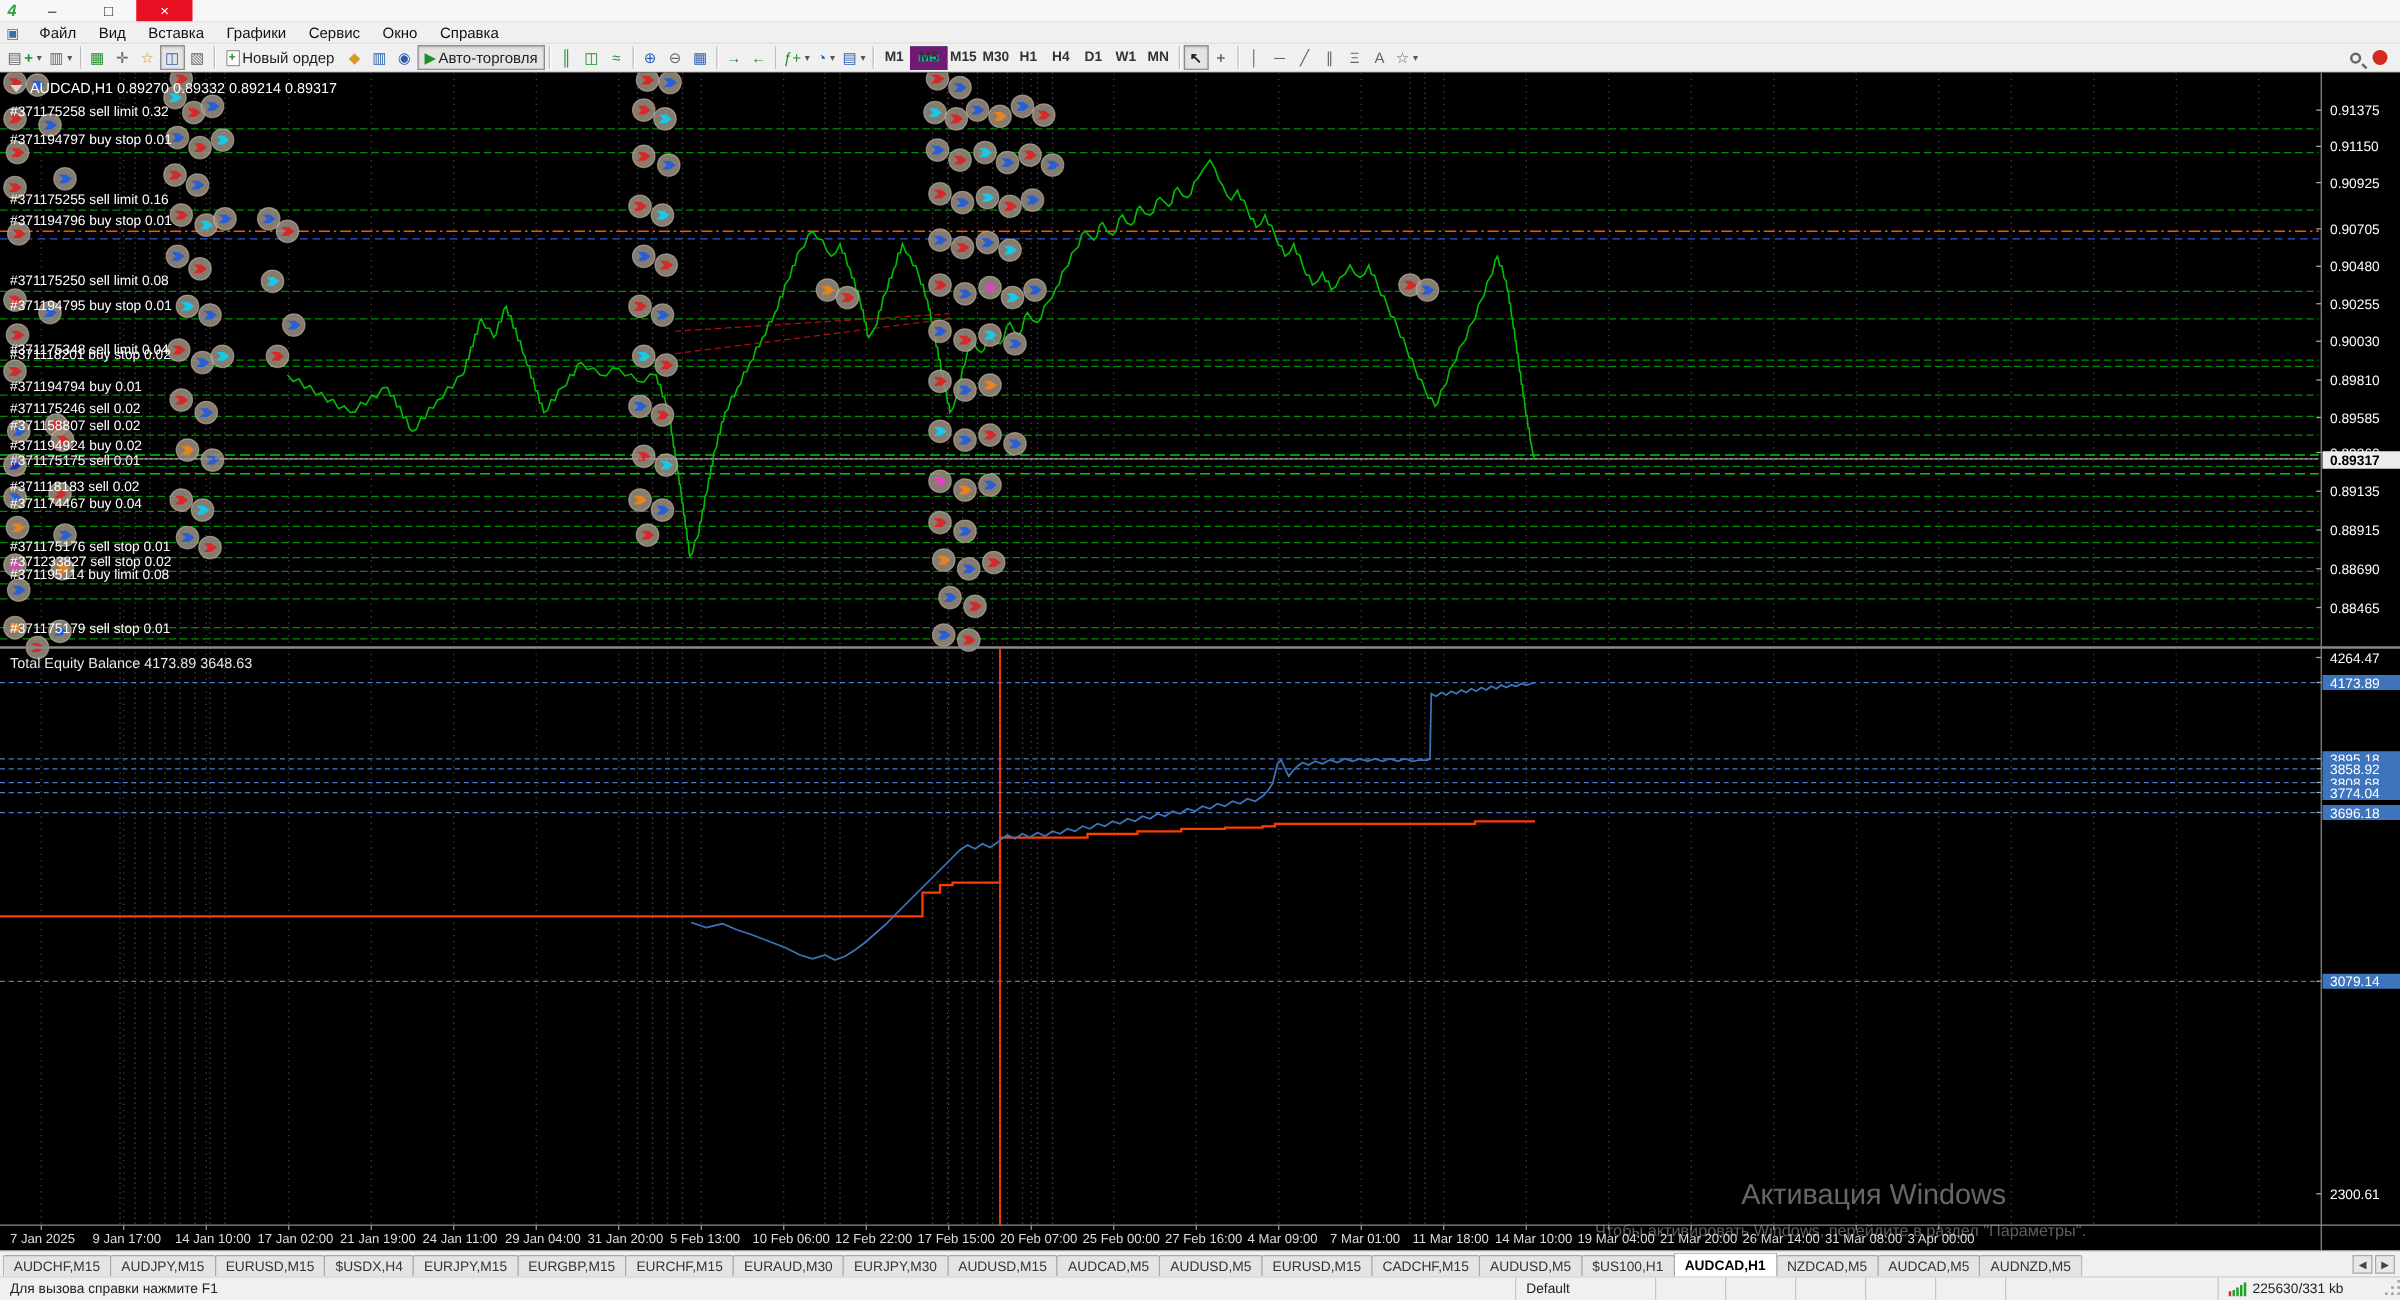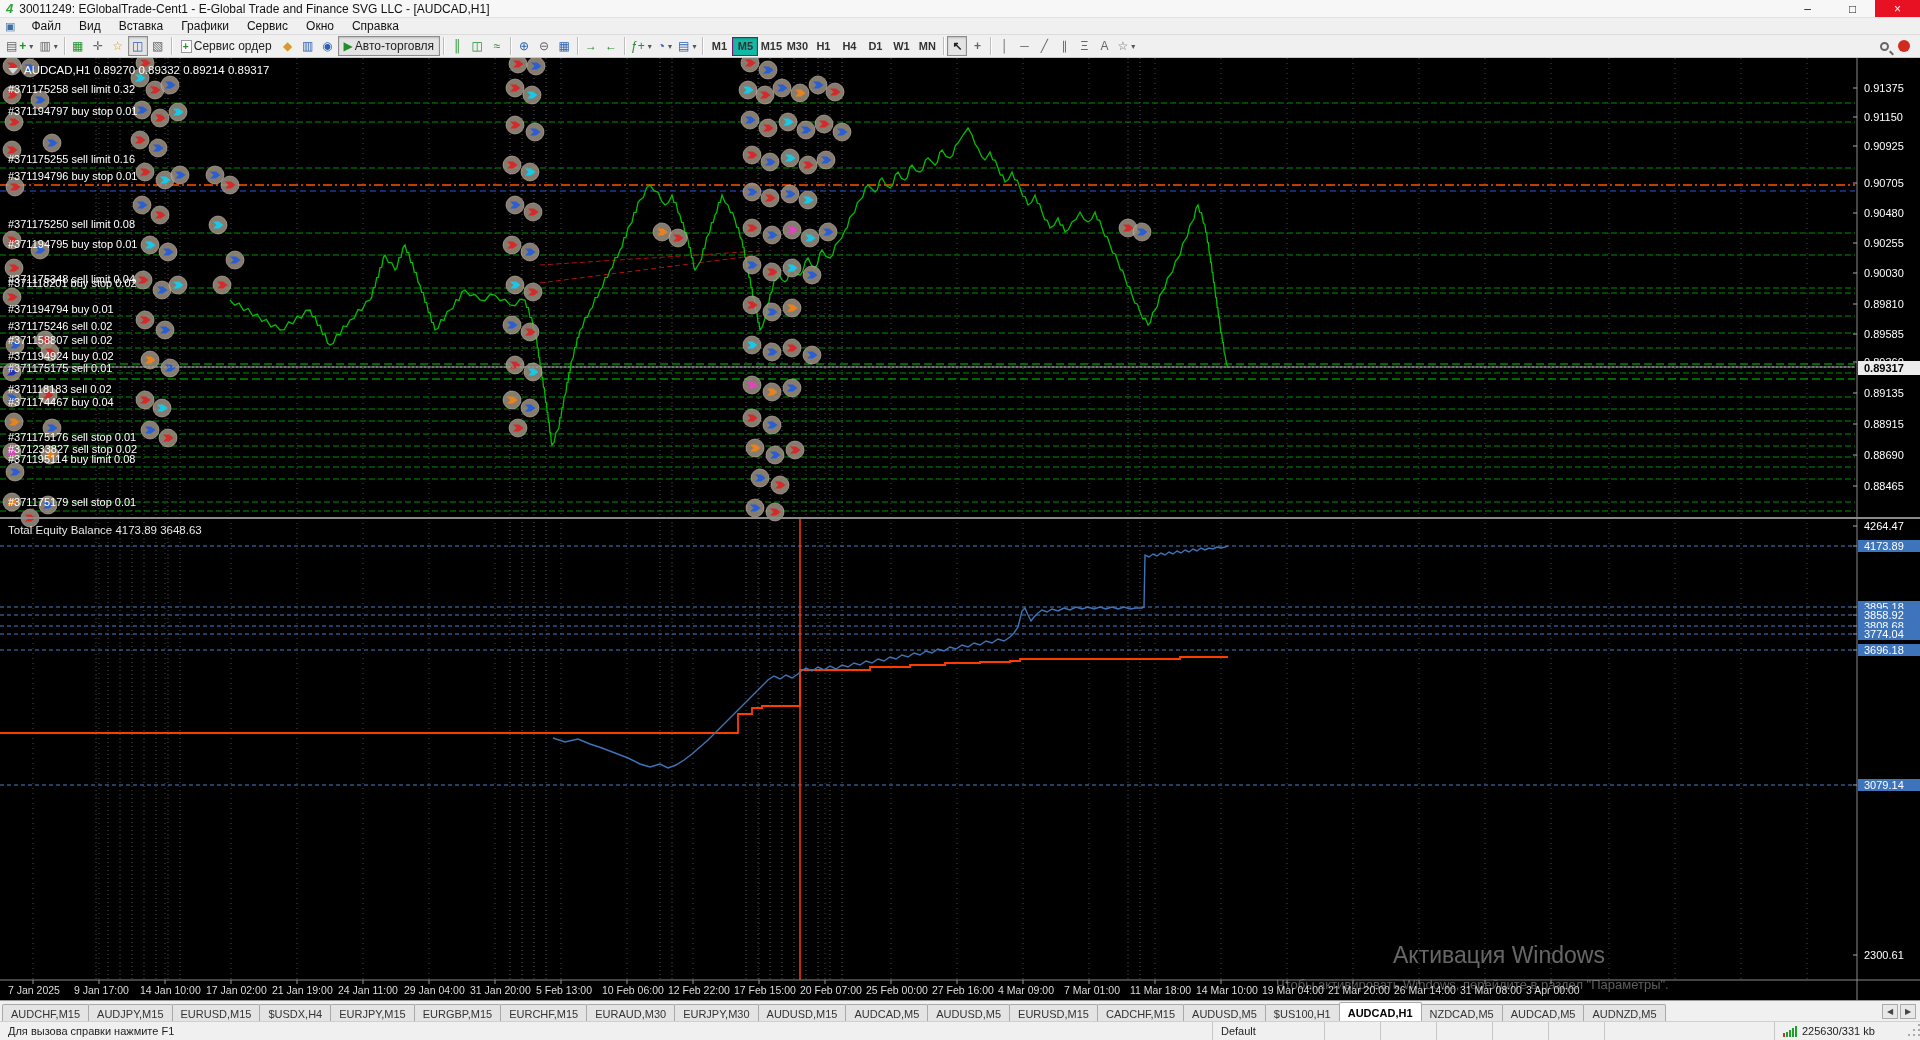--- a/index.html
+++ b/index.html
@@ -14,21 +14,21 @@
 .menubar{height:17px;background:#f0f0f0;display:flex;align-items:center;font-size:12px;color:#111;border-bottom:1px solid #dcdcdc}
 .menubar .childicon{margin:0 7px 0 5px;font-size:11px;color:#3a6ea5}
 .menubar .mitem{padding:1px 9px;cursor:default}
 .toolbar{height:23px;background:#f0f0f0;display:flex;align-items:center;font-size:12px;border-bottom:1px solid #c9c9c9;padding-left:3px}
 .tsep{width:1px;height:18px;background:#bdbdbd;margin:0 3px;box-shadow:1px 0 0 #fff}
 .tbtn{height:20px;min-width:20px;padding:0 2px;display:flex;align-items:center;justify-content:center;border:1px solid transparent;color:#444;font-size:12px;gap:2px;white-space:nowrap}
 .tbtn.labeled{padding:0 5px;color:#222}
 .tbtn.pressed{border:1px solid #8c8c8c;background:#e4e4e4;box-shadow:inset 0 1px 2px rgba(0,0,0,.18)}
 .tbtn .caret{font-size:8px;color:#555;margin-left:1px}
 .tfbtn{height:19px;min-width:26px;display:flex;align-items:center;justify-content:center;border:1px solid transparent;font-size:11px;color:#333;font-weight:bold}
-.tfbtn.active{border:1px solid #701a75;background:#14b8a6;box-shadow:inset 0 1px 2px rgba(0,0,0,.2)}
+.tfbtn.active{border:7px solid #701a75;background:#14b8a6;box-shadow:inset 0 1px 2px rgba(0,0,0,.2)}
 .glyph-green{color:#1f8f2a}.glyph-blue{color:#2d5fb0}.glyph-gold{color:#d79b27}.glyph-gray{color:#666}
 .pageicon{width:11px;height:13px;background:#fff;border:1px solid #999;position:relative;display:inline-block}
 .pageicon span{position:absolute;left:1px;top:-1px;color:#1f8f2a;font-weight:bold;font-size:10px;line-height:13px}
 .magicon{width:9px;height:9px;border:2px solid #666;border-radius:50%;position:relative;display:inline-block}
 .magicon::after{content:"";position:absolute;width:5px;height:2px;background:#666;transform:rotate(45deg);left:7px;top:8px}
 .redcircle{width:12px;height:12px;border-radius:50%;background:#d22a1e;display:inline-block}
 .spacer{flex:1}
 .chartzone{height:942px;position:relative;background:#000}
 svg{display:block}
 .tabbar{height:21px;background:#f0f0f0;border-top:1px solid #9a9a9a;display:flex;align-items:flex-end;font-size:11px}
@@ -48,21 +48,20 @@
  radial-gradient(circle at 13px 13px,#aaa 1px,transparent 1.4px),
  radial-gradient(circle at 8px 8px,#aaa 1px,transparent 1.4px),
  radial-gradient(circle at 13px 8px,#aaa 1px,transparent 1.4px),
  radial-gradient(circle at 13px 3px,#aaa 1px,transparent 1.4px)}
 </style>
 </head>
 <body>
 
 <div class="titlebar">
   <span class="appicon">4</span>
-  <span class="title">30011249: EGlobalTrade-Cent1 - E-Global Trade and Finance SVG LLC - [AUDCAD,H1]</span>
   <div class="wincontrols">
     <div class="wbtn">–</div>
     <div class="wbtn">□</div>
     <div class="wbtn close">×</div>
   </div>
 </div>
 
 <div class="menubar">
   <span class="childicon">▣</span>
   <div id="menu-items" style="display:flex">
@@ -100,21 +99,21 @@
       <span class="glyph-blue">◫</span>
     </div>
   <div class="tbtn">
       <span class="glyph-gray">▧</span>
     </div>
   <div class="tsep"></div>
   <div class="tbtn labeled">
       <span class="pageicon">
         <span>+</span>
       </span>
-      <span>Сервис ордер</span>
+      <span>Новый ордер</span>
     </div>
   <div class="tbtn">
       <span class="glyph-gold">◆</span>
     </div>
   <div class="tbtn">
       <span class="glyph-blue">▥</span>
     </div>
   <div class="tbtn">
       <span class="glyph-blue">◉</span>
     </div>

